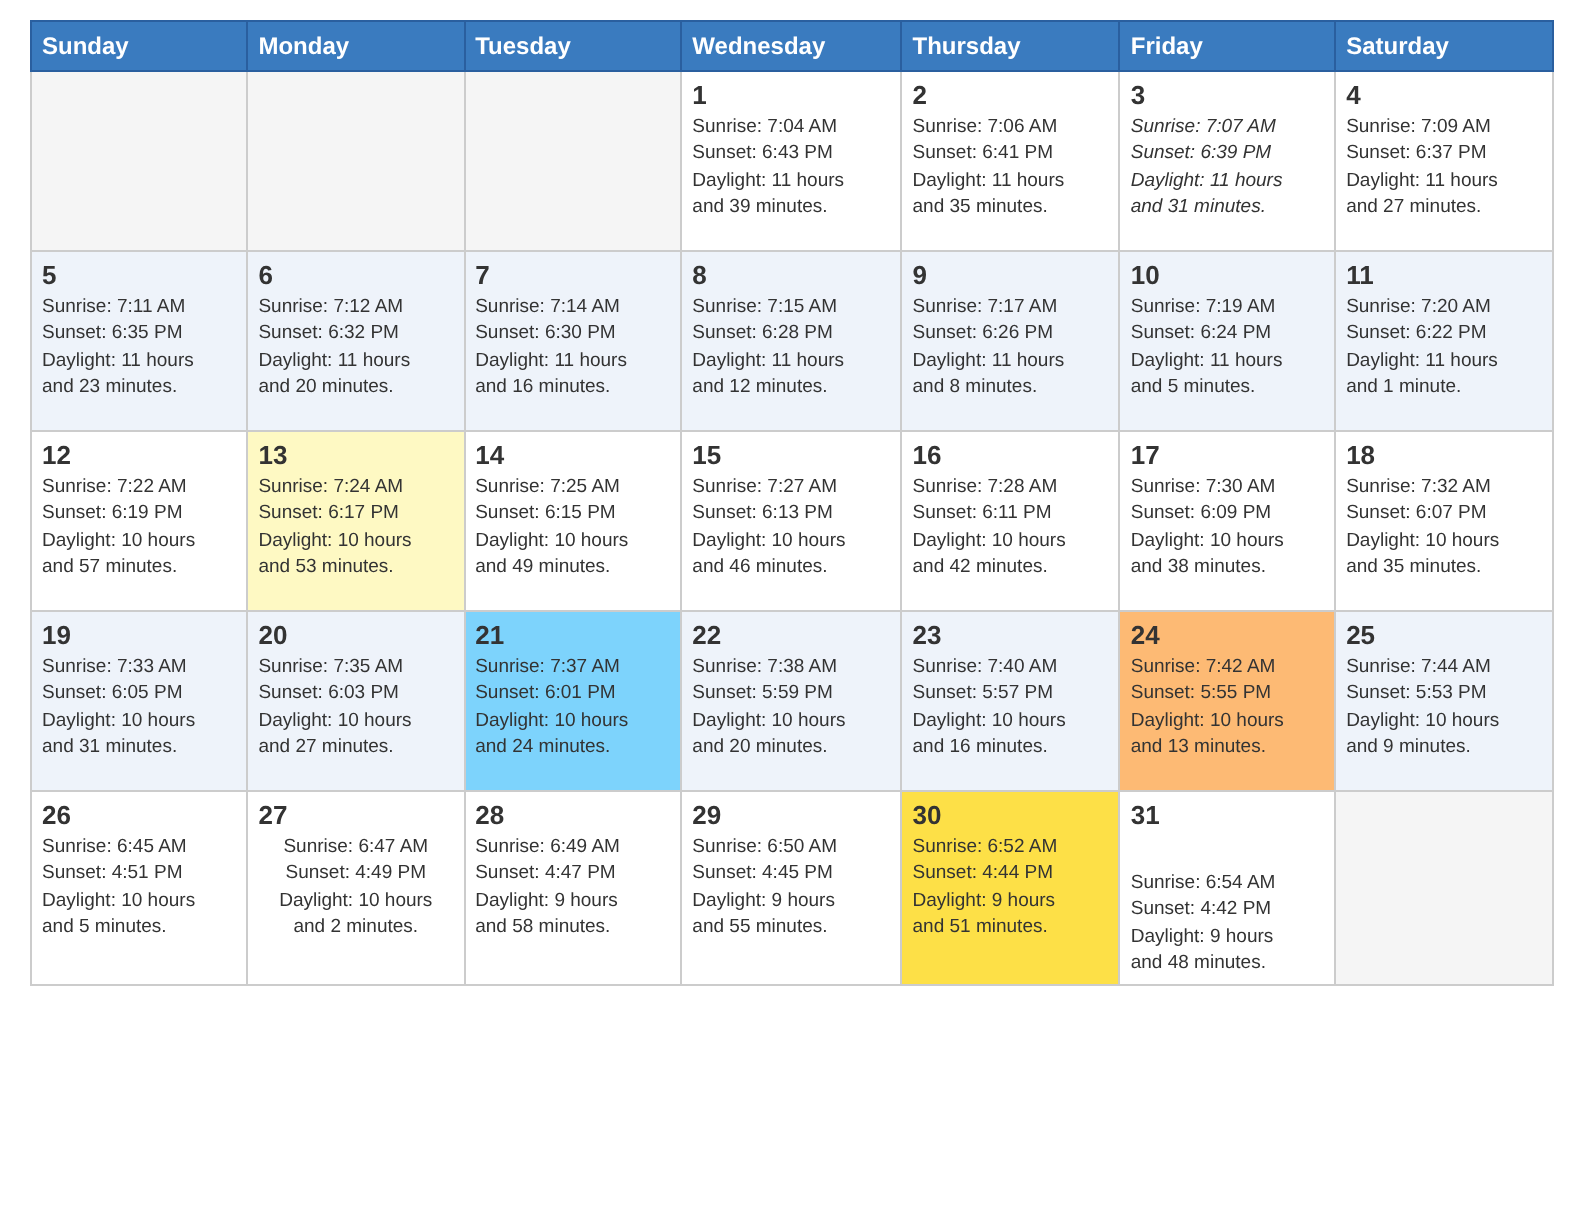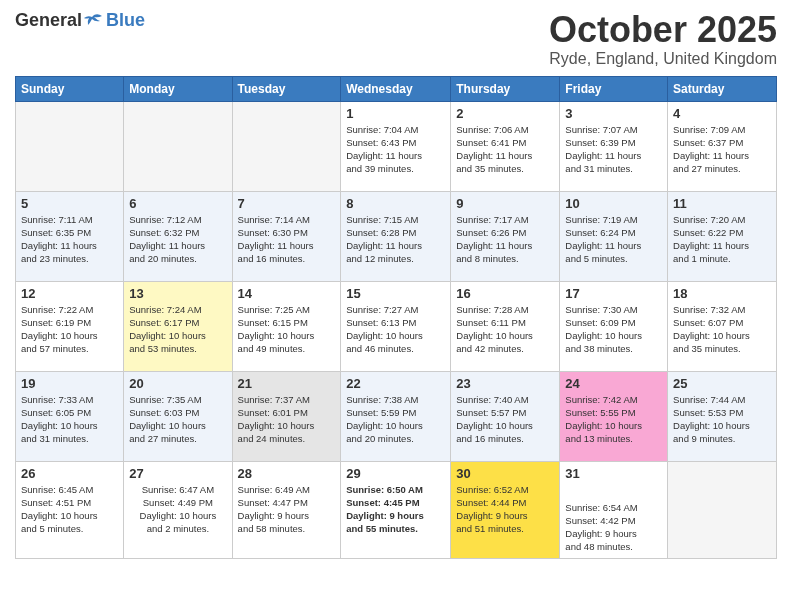--- a/index.html
+++ b/index.html
@@ -94,35 +94,20 @@
     .day-info {
       font-size: 9.5px;
       color: #333;
       line-height: 1.4;
     }
   </style>
 </head>
 <body>
 
 <div class="container">
-  <div class="header">
-    <div class="logo">
-      <div class="logo-text">
-        <span class="logo-general">General</span>
-        <svg class="logo-bird" viewBox="0 0 20 16">
-          <path d="M10 2 Q14 0 18 3 Q14 5 10 4 Q13 7 16 8 Q11 9 8 6 Q6 10 4 12 Q3 8 5 5 Q2 6 0 5 Q4 2 8 4 Z" fill="#3a7bbf"></path>
-        </svg>
-        <span class="logo-blue">Blue</span>
-      </div>
-    </div>
-    <div class="title-block">
-      <div class="month-title">October 2025</div>
-      <div class="location">Ryde, England, United Kingdom</div>
-    </div>
-  </div>
 
   <table class="calendar">
     <thead>
       <tr>
         <th>Sunday</th>
         <th>Monday</th>
         <th>Tuesday</th>
         <th>Wednesday</th>
         <th>Thursday</th>
         <th>Friday</th>
@@ -143,21 +128,21 @@
           </td>
           <td style="background-color: rgb(255, 255, 255);">
             <span class="day-number">2</span>
             <div class="day-info" style="white-space: pre-line;">Sunrise: 7:06 AM
 Sunset: 6:41 PM
 Daylight: 11 hours
 and 35 minutes.</div>
           </td>
           <td style="background-color: rgb(255, 255, 255);">
             <span class="day-number">3</span>
-            <div class="day-info" style="white-space: pre-line;">Sunrise: 7:07 AM
+            <div class="day-info" style="white-space: pre-line; font-style: italic;">Sunrise: 7:07 AM
 Sunset: 6:39 PM
 Daylight: 11 hours
 and 31 minutes.</div>
           </td>
           <td style="background-color: rgb(255, 255, 255);">
             <span class="day-number">4</span>
             <div class="day-info" style="white-space: pre-line;">Sunrise: 7:09 AM
 Sunset: 6:37 PM
 Daylight: 11 hours
 and 27 minutes.</div>
@@ -273,42 +258,42 @@
 Daylight: 10 hours
 and 31 minutes.</div>
           </td>
           <td style="background-color: rgb(238, 243, 250);">
             <span class="day-number">20</span>
             <div class="day-info" style="white-space: pre-line;">Sunrise: 7:35 AM
 Sunset: 6:03 PM
 Daylight: 10 hours
 and 27 minutes.</div>
           </td>
-          <td style="background-color: #e5e5e5;">
+          <td style="background-color: #7dd3fc;">
             <span class="day-number">21</span>
             <div class="day-info" style="white-space: pre-line;">Sunrise: 7:37 AM
 Sunset: 6:01 PM
 Daylight: 10 hours
 and 24 minutes.</div>
           </td>
           <td style="background-color: rgb(238, 243, 250);">
             <span class="day-number">22</span>
             <div class="day-info" style="white-space: pre-line;">Sunrise: 7:38 AM
 Sunset: 5:59 PM
 Daylight: 10 hours
 and 20 minutes.</div>
           </td>
           <td style="background-color: rgb(238, 243, 250);">
             <span class="day-number">23</span>
             <div class="day-info" style="white-space: pre-line;">Sunrise: 7:40 AM
 Sunset: 5:57 PM
 Daylight: 10 hours
 and 16 minutes.</div>
           </td>
-          <td style="background-color: #f9a8d4;">
+          <td style="background-color: #fdba74;">
             <span class="day-number">24</span>
             <div class="day-info" style="white-space: pre-line;">Sunrise: 7:42 AM
 Sunset: 5:55 PM
 Daylight: 10 hours
 and 13 minutes.</div>
           </td>
           <td style="background-color: rgb(238, 243, 250);">
             <span class="day-number">25</span>
             <div class="day-info" style="white-space: pre-line;">Sunrise: 7:44 AM
 Sunset: 5:53 PM
@@ -333,21 +318,21 @@
           </td>
           <td style="background-color: rgb(255, 255, 255);">
             <span class="day-number">28</span>
             <div class="day-info" style="white-space: pre-line;">Sunrise: 6:49 AM
 Sunset: 4:47 PM
 Daylight: 9 hours
 and 58 minutes.</div>
           </td>
           <td style="background-color: rgb(255, 255, 255);">
             <span class="day-number">29</span>
-            <div class="day-info" style="white-space: pre-line; font-weight: bold;">Sunrise: 6:50 AM
+            <div class="day-info" style="white-space: pre-line;">Sunrise: 6:50 AM
 Sunset: 4:45 PM
 Daylight: 9 hours
 and 55 minutes.</div>
           </td>
           <td style="background-color: #fde047;">
             <span class="day-number">30</span>
             <div class="day-info" style="white-space: pre-line;">Sunrise: 6:52 AM
 Sunset: 4:44 PM
 Daylight: 9 hours
 and 51 minutes.</div>

